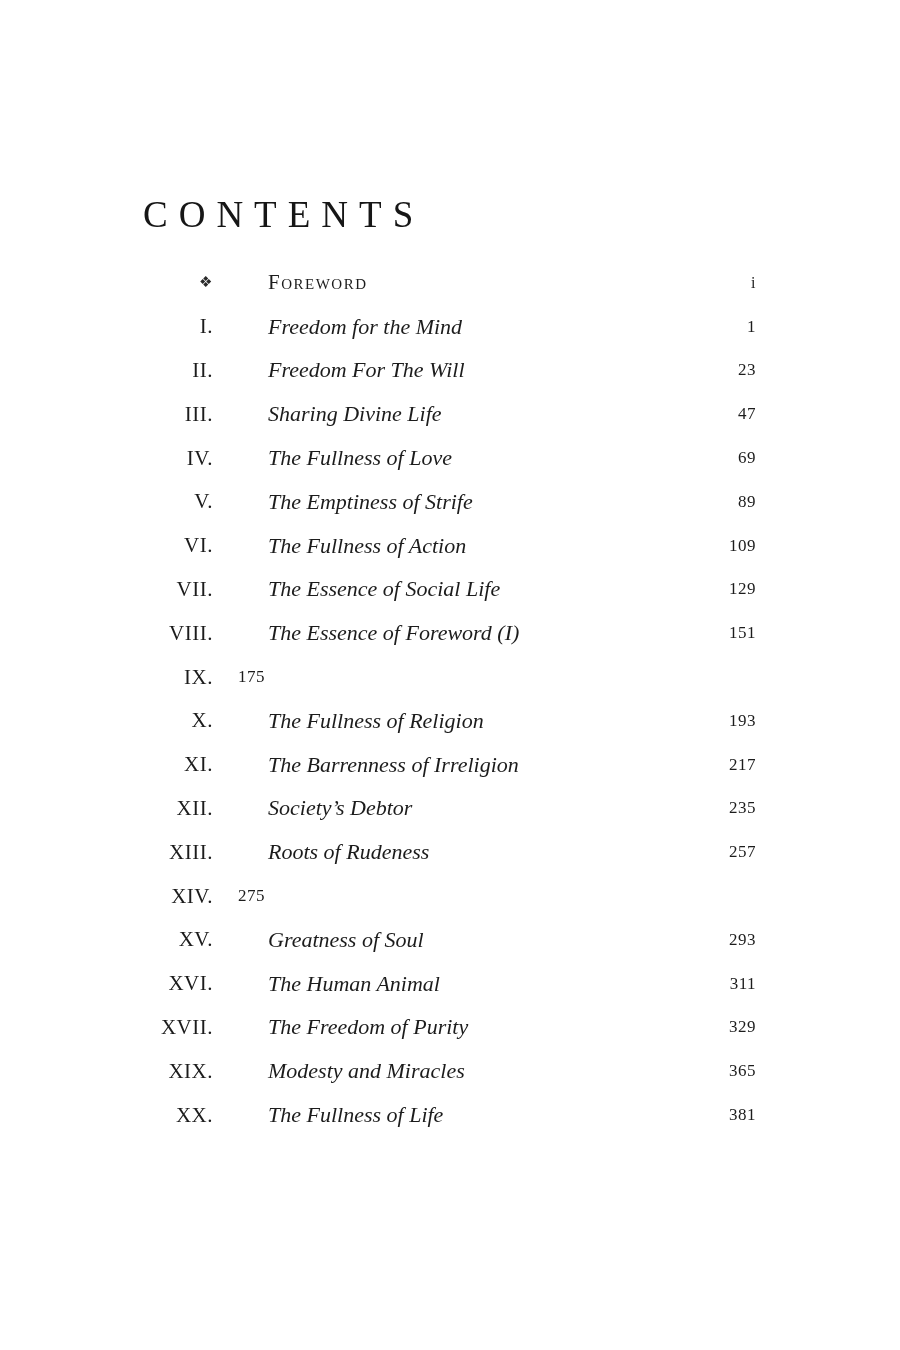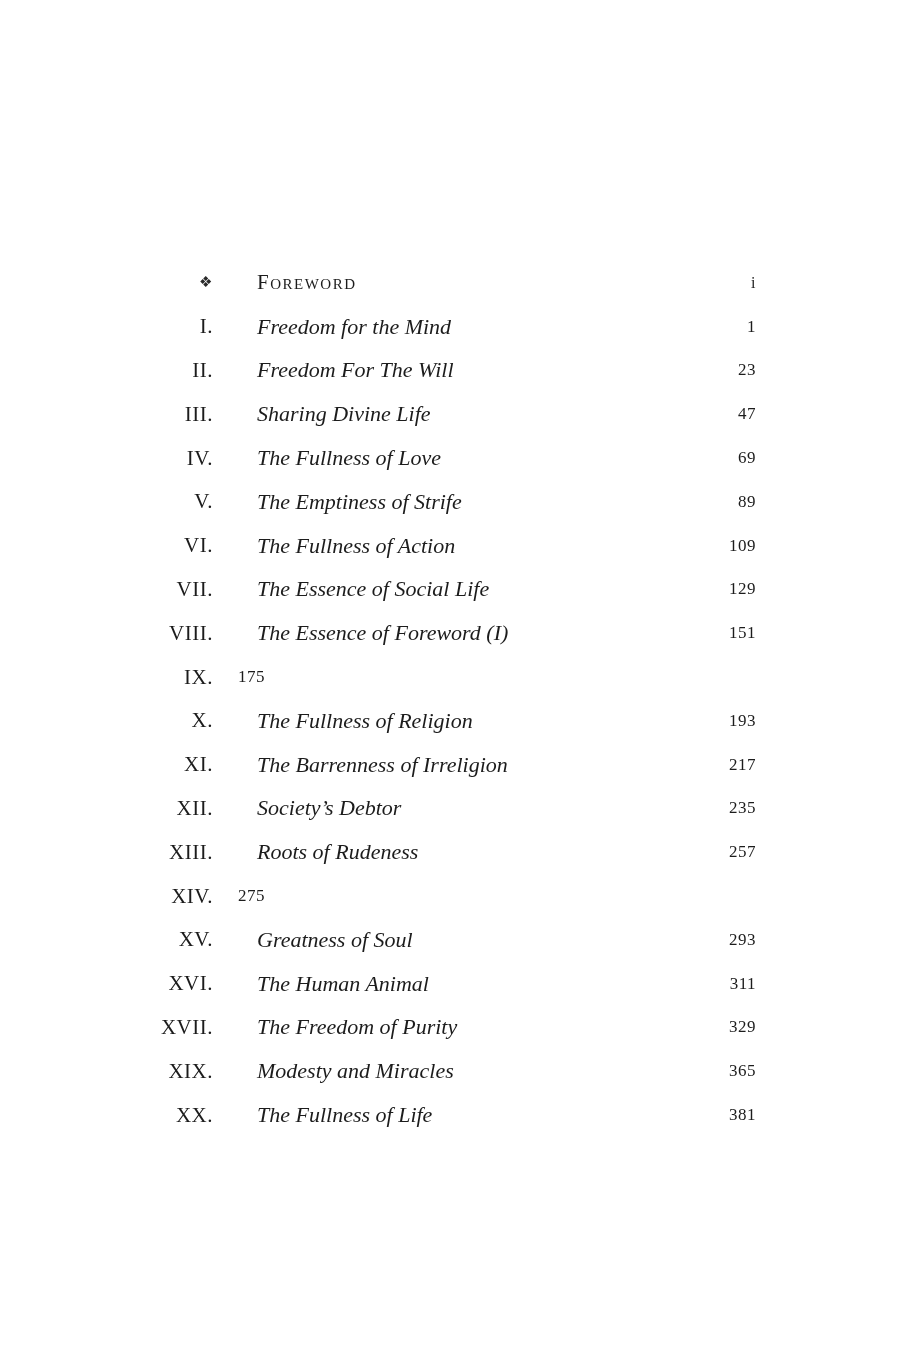--- a/index.html
+++ b/index.html
@@ -40,21 +40,21 @@
   }
   .cell-numeral {
     width: 113px;
     text-align: right;
     font-size: 21px;
     letter-spacing: 0.5px;
     color: #1c1c1c;
     flex: 0 0 auto;
   }
   .cell-title {
-    margin-left: 44px;
+    margin-left: 55px;
     flex: 1 1 auto;
     font-style: italic;
     font-size: 22px;
     color: #1c1c1c;
     white-space: nowrap;
   }
   .cell-page {
     flex: 0 0 auto;
     min-width: 52px;
     text-align: right;
@@ -75,20 +75,21 @@
     font-size: 21px;
   }
   .row.foreword .cell-page {
     font-size: 16px;
   }
 </style>
 </head>
 <body>
 
 <div class="page">
+  <h1 class="book-title">CONTENTS</h1>
 
   <div class="toc-list">
   <div class="row foreword">
     <span class="cell-numeral">❖</span>
     <span class="cell-title">Foreword</span>
     <span class="cell-page">i</span>
   </div>
 
   <div class="row">
     <span class="cell-numeral">I.</span>

